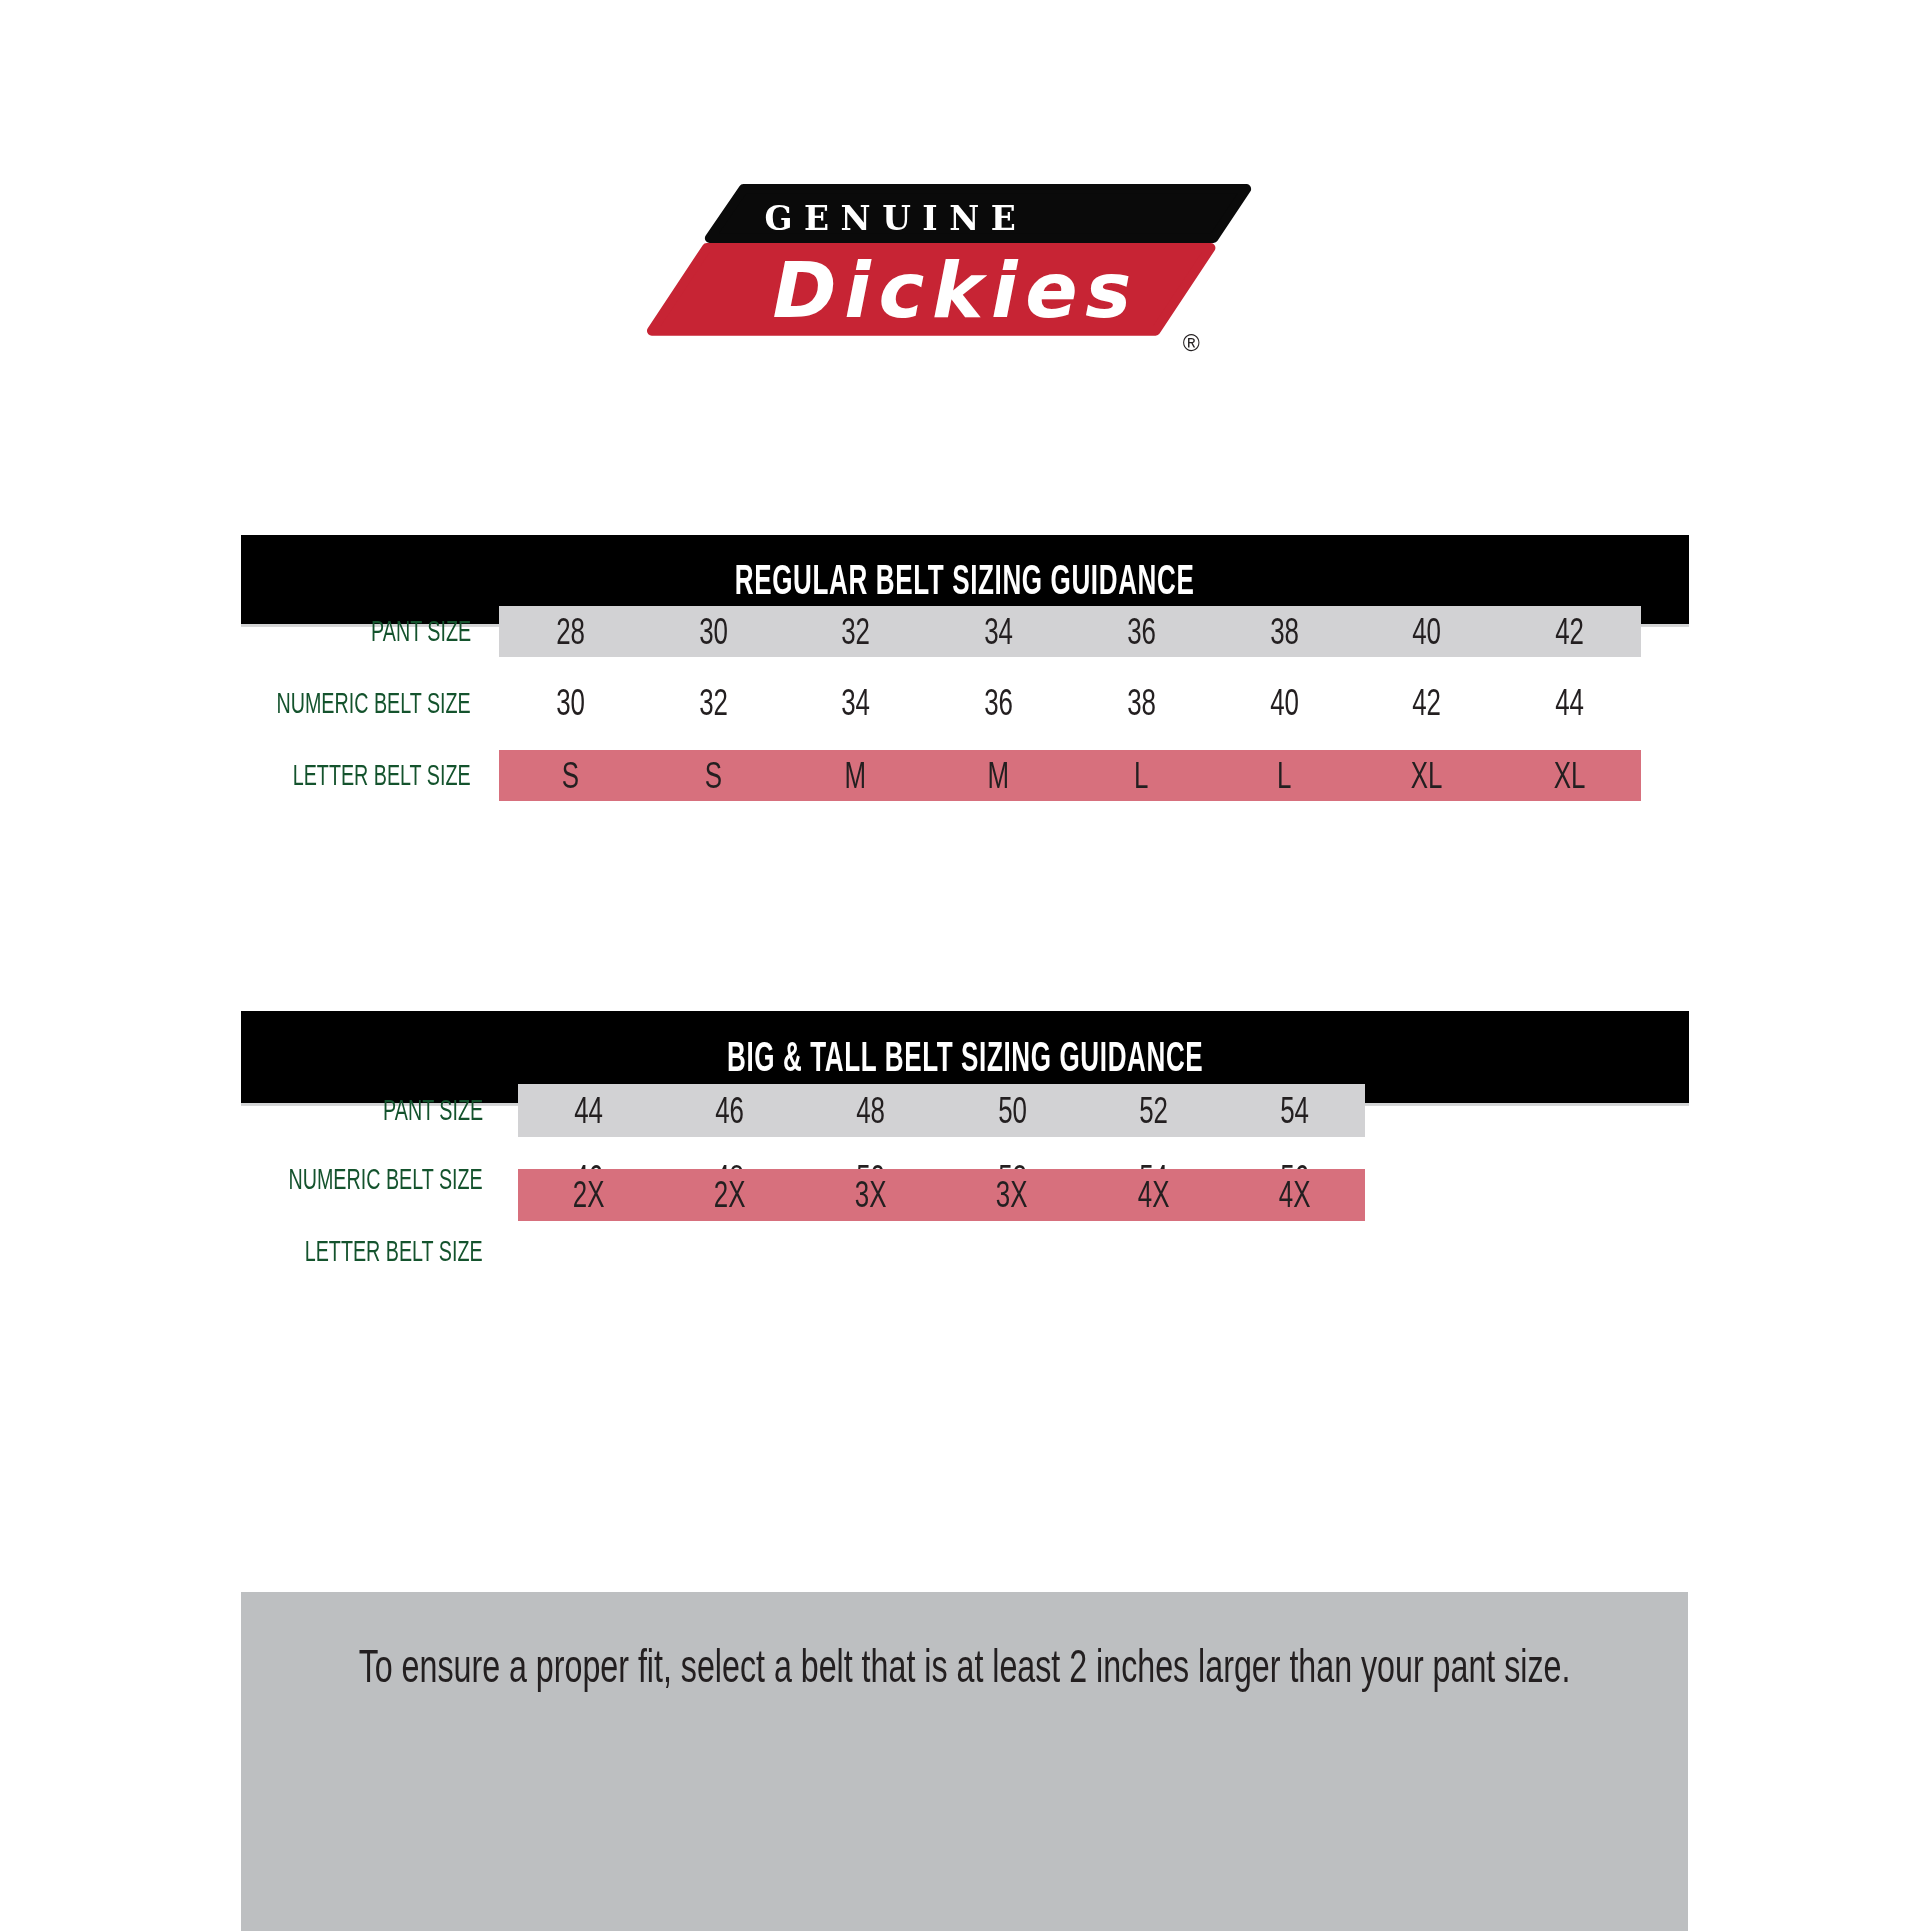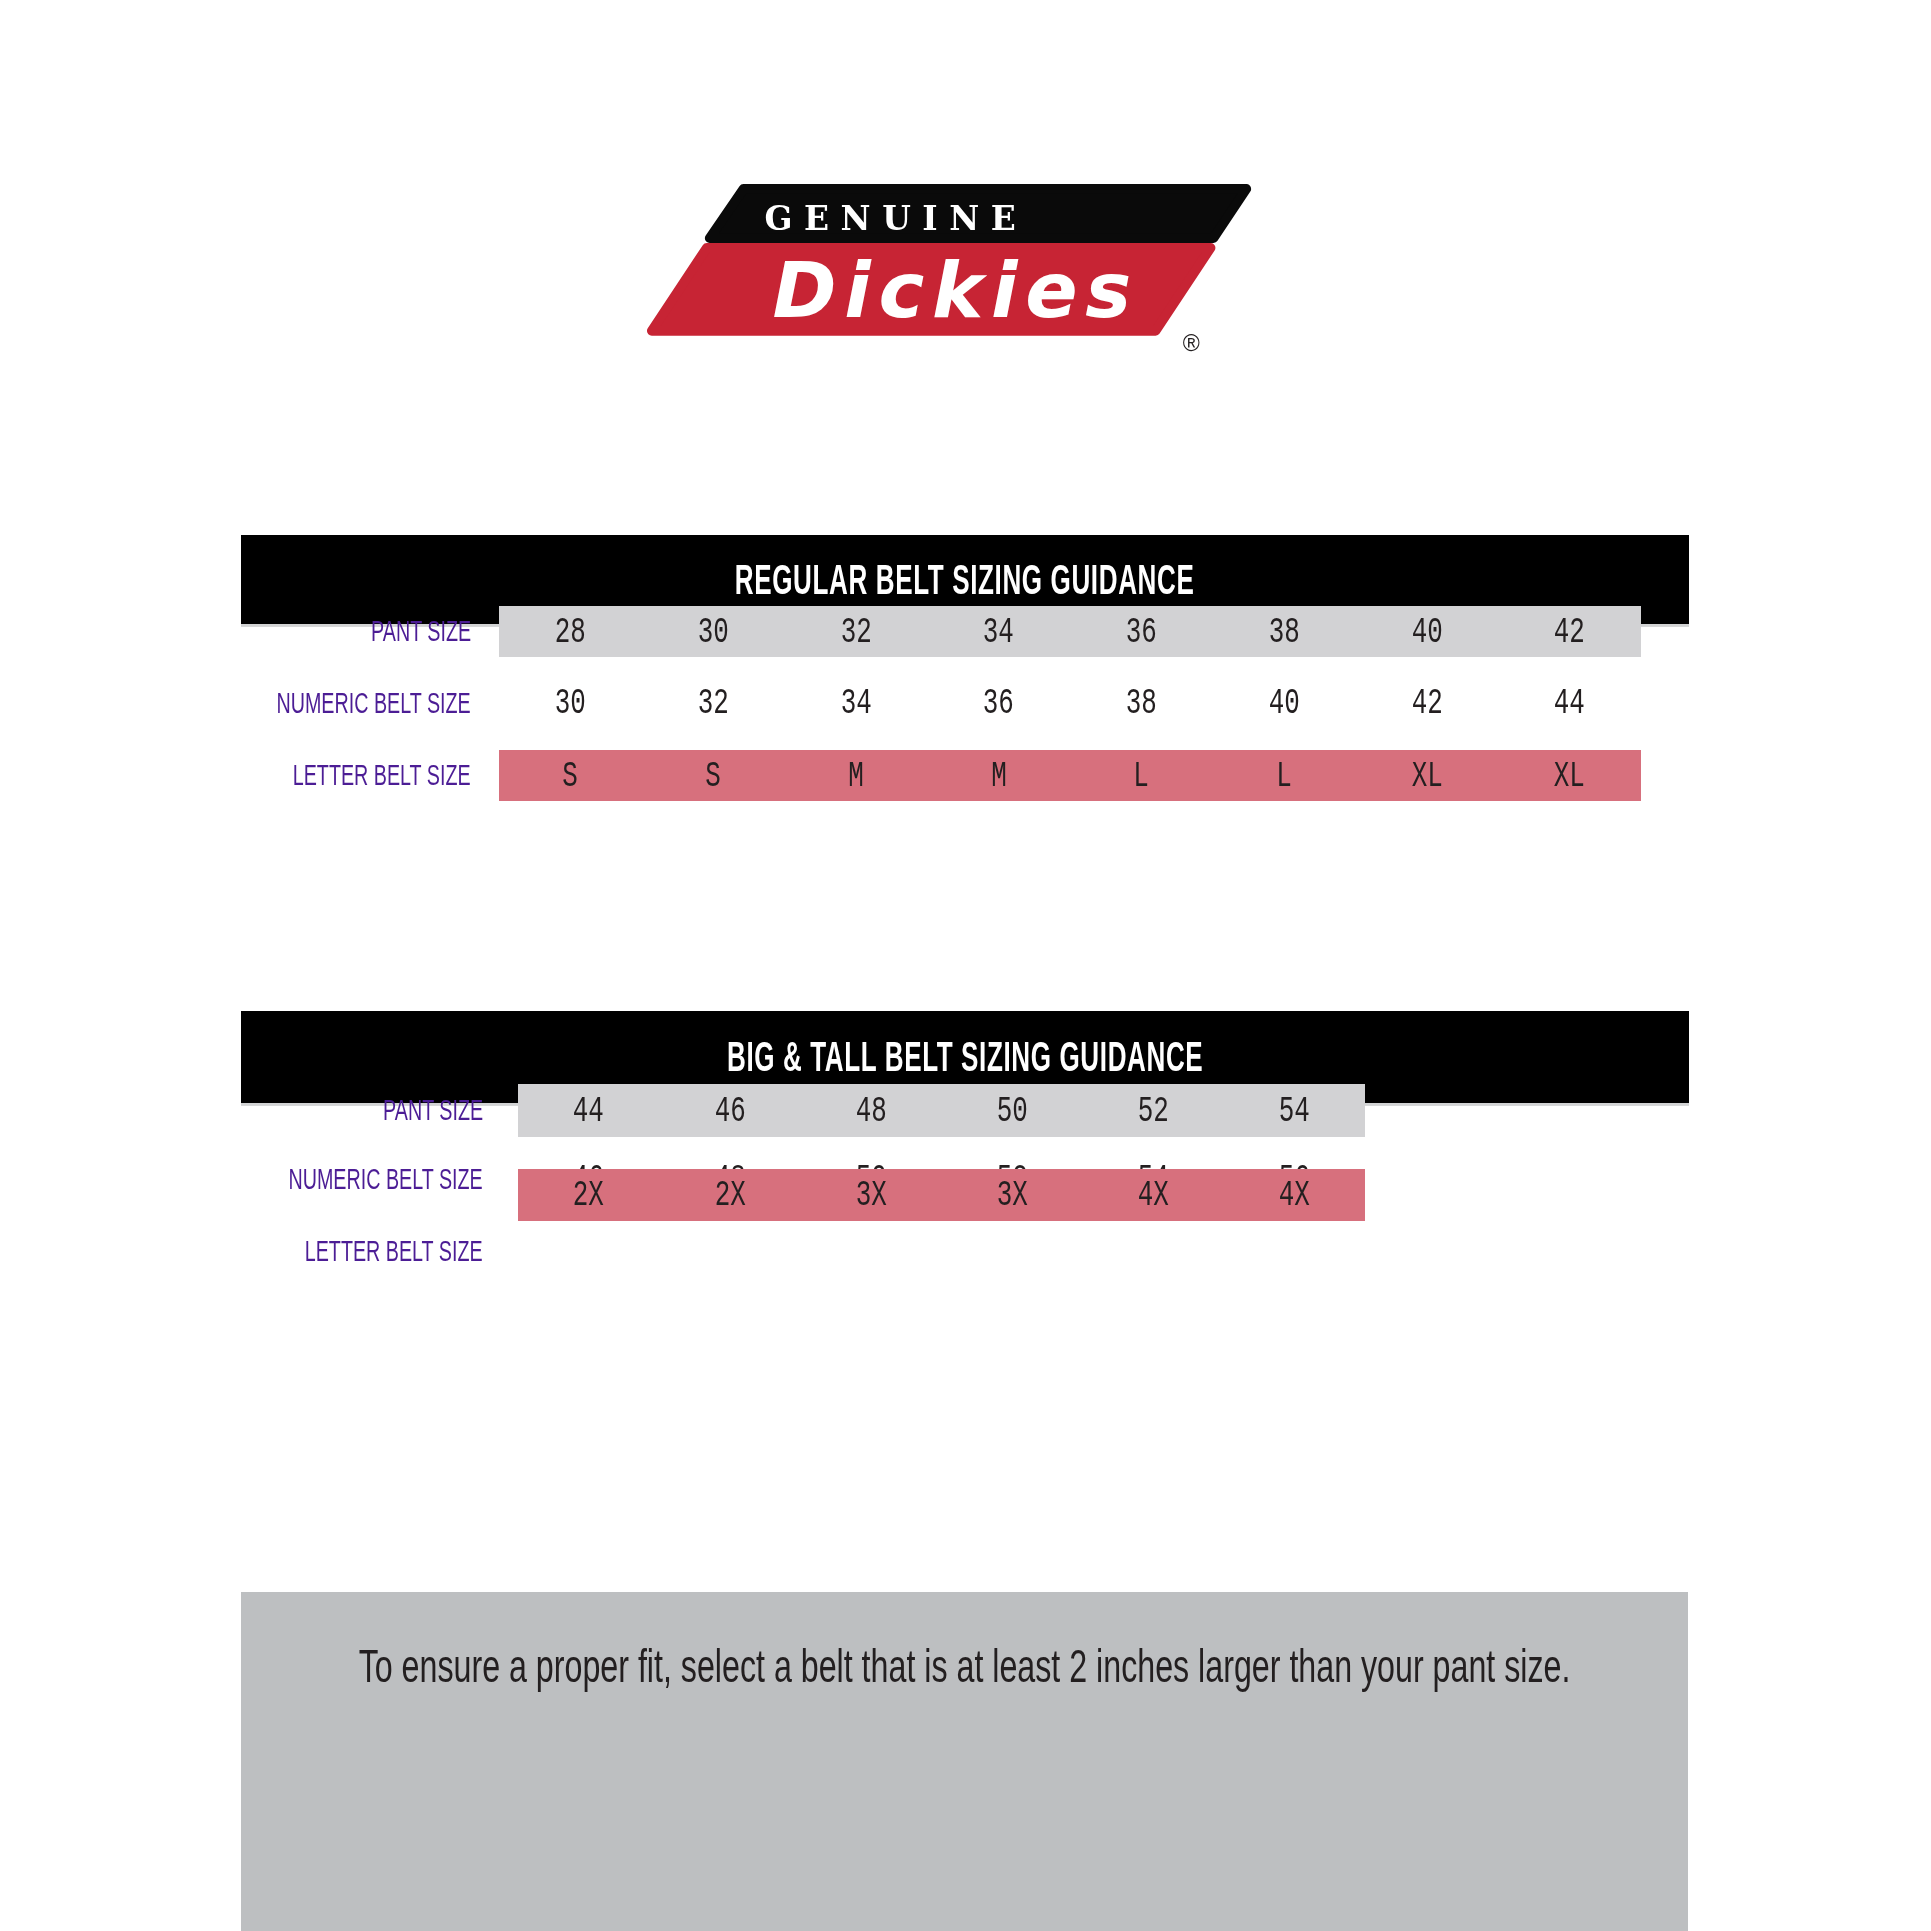--- a/index.html
+++ b/index.html
@@ -22,28 +22,28 @@
   .title-bar .squeeze{
     display:inline-block;font-weight:bold;font-size:42px;letter-spacing:1px;
     transform:scaleX(0.62);transform-origin:50% 50%;white-space:nowrap;
   }
   #bar-regular{top:496px;height:89px;}
   #bar-bigtall{top:972px;height:92px;}
 
   
   .row-label{
     display:flex;align-items:center;justify-content:flex-end;
-    font-size:29px;color:#4c1d95;white-space:nowrap;
+    font-size:29px;color:#14532d;white-space:nowrap;
   }
   .row-label .squeeze{
     display:inline-block;transform:scaleX(0.68);transform-origin:100% 50%;
   }
   .cells{display:flex;}
   .cells .cell{
-    flex:1 1 0;display:flex;align-items:center;justify-content:center;font-family:Liberation Mono, monospace;
+    flex:1 1 0;display:flex;align-items:center;justify-content:center;
   }
   .cells .cell span{
     display:inline-block;font-size:37px;color:#231f20;
     transform:scaleX(0.70);transform-origin:50% 50%;white-space:nowrap;
   }
   .band-gray{background:#d2d2d4;}
   .band-pink{background:#d7707d;}
   .band-none{background:transparent;}
 
   

